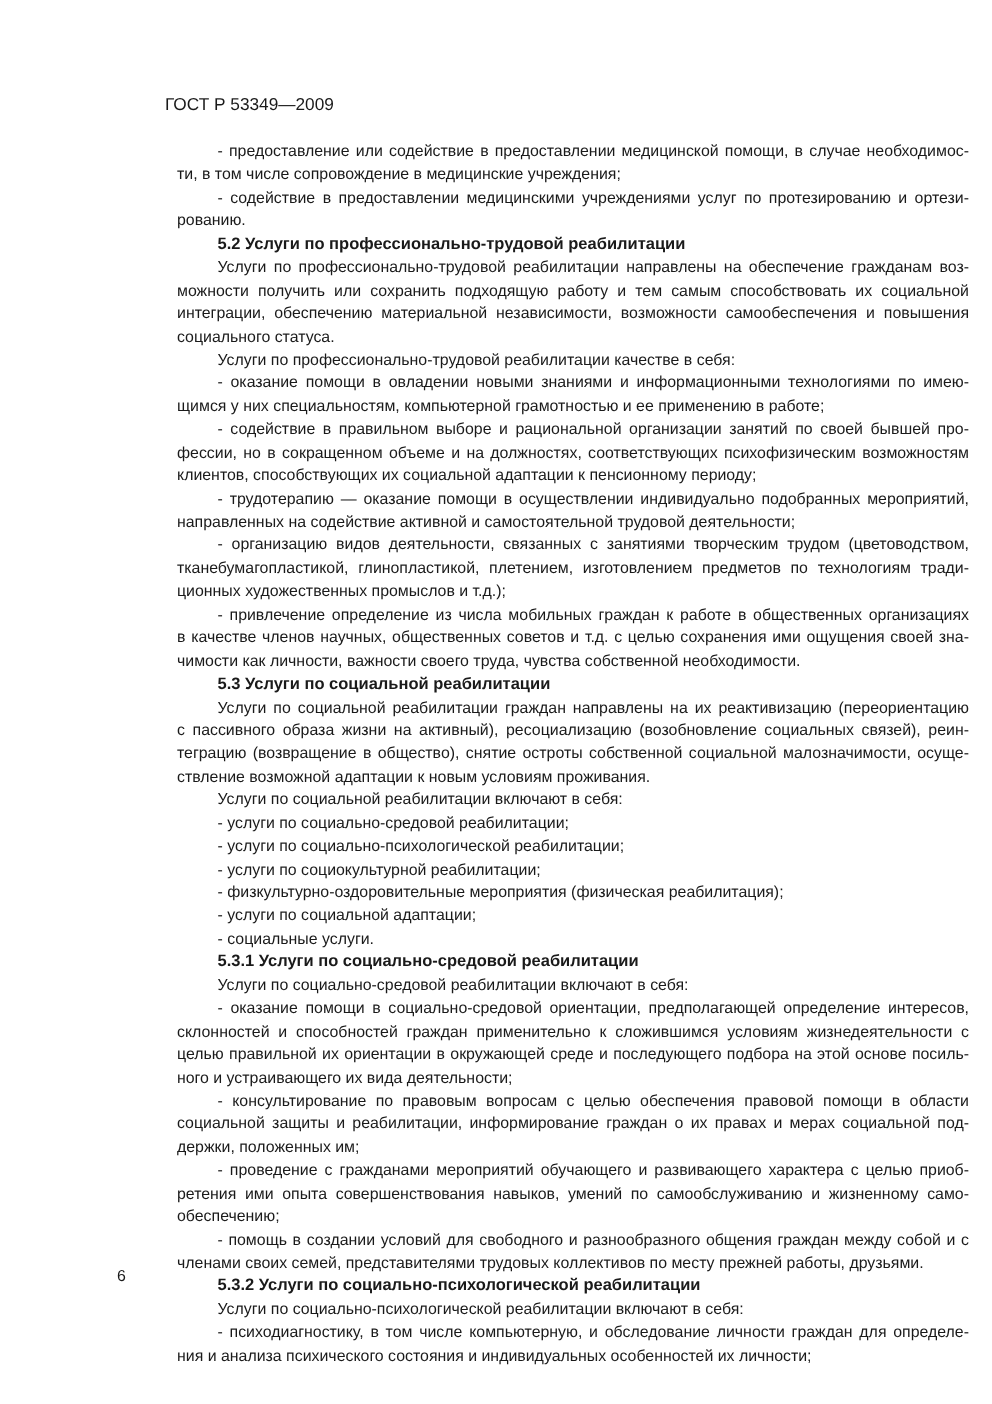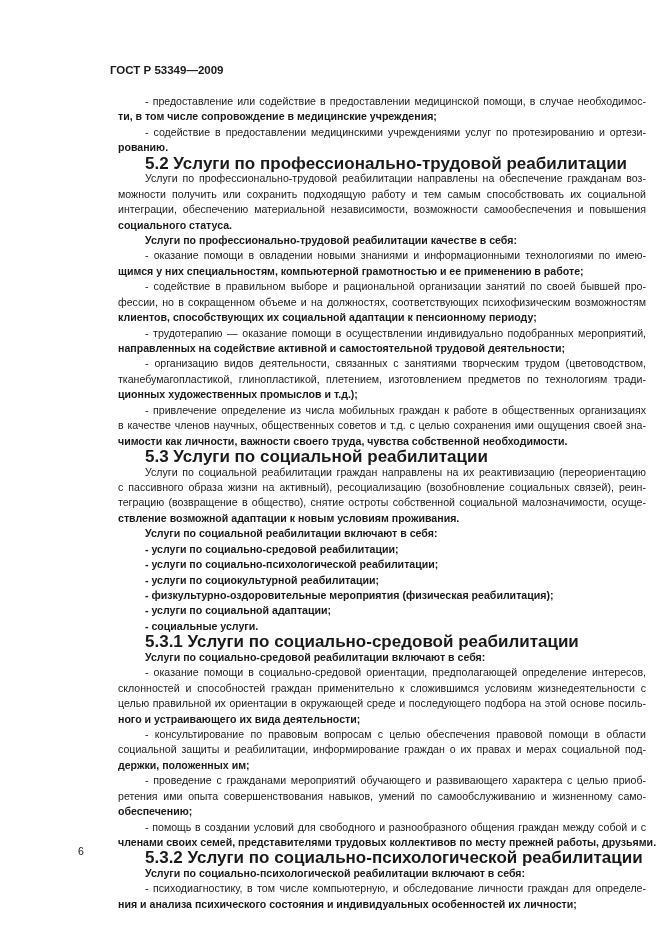--- a/index.html
+++ b/index.html
@@ -1,24 +1,24 @@
 <!DOCTYPE html>
 <html><head>
 <meta charset="utf-8">
 <style>
   html, body { margin:0; padding:0; background:#ffffff; }
   body { width:661px; height:936px; position:relative; overflow:hidden;
          font-family:"Liberation Sans", sans-serif; color:#1a1a1a; }
   .page { position:absolute; left:0; top:0; width:661px; height:936px; background:#fff; }
-  .header { position:absolute; left:78px; top:64px; font-size:11.5px; font-weight:bold; letter-spacing:0;padding-left:32px; }
+  .header { position:absolute; left:78px; top:64px; font-size:11.5px; font-weight:normal; letter-spacing:0;padding-left:32px; }
   .body { position:absolute; left:78px; top:94px; width:528px; font-size:10.6px; line-height:15.45px;margin-left:40px; }
   .ln { display:block; white-space:nowrap; text-align:justify; text-align-last:justify; height:15.45px; overflow:visible; }
-  .ln.last { text-align-last:left;font-weight:bold; }
+  .ln.last { text-align-last:left; }
   .ind { padding-left:27px; }
-  .h { font-weight:bold; font-size:17px; }
+  .h { font-weight:bold; font-size:11px; }
   .pgnum { position:absolute; left:78px; top:845px; font-size:10.6px; }
 </style>
 </head>
 <body>
 
 <div class="page">
   <div class="header">ГОСТ Р 53349—2009</div>
   <div class="body" id="body">
       <span class="ln ind">- предоставление или содействие в предоставлении медицинской помощи, в случае необходимос-</span>
       <span class="ln last">ти, в том числе сопровождение в медицинские учреждения;</span>

